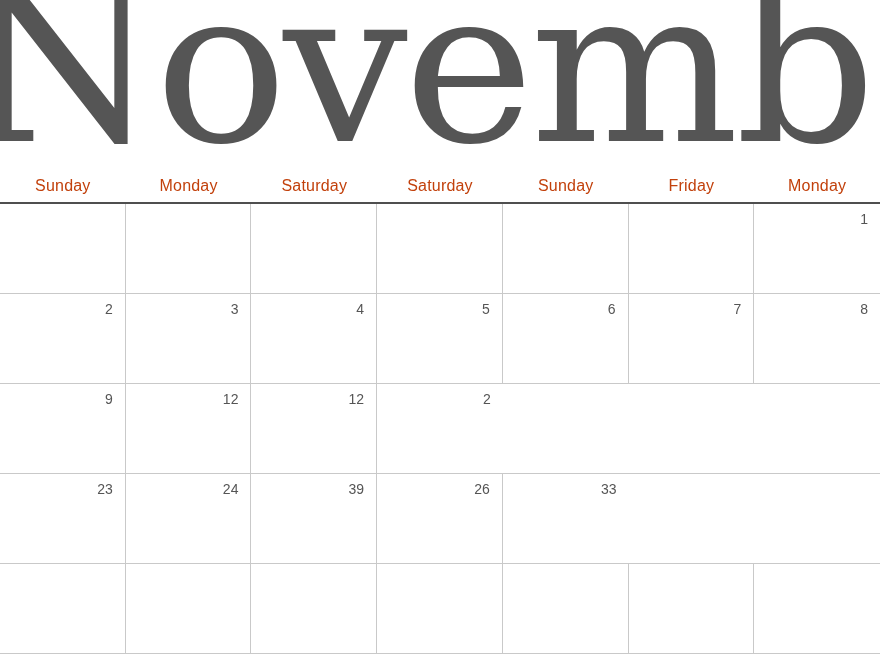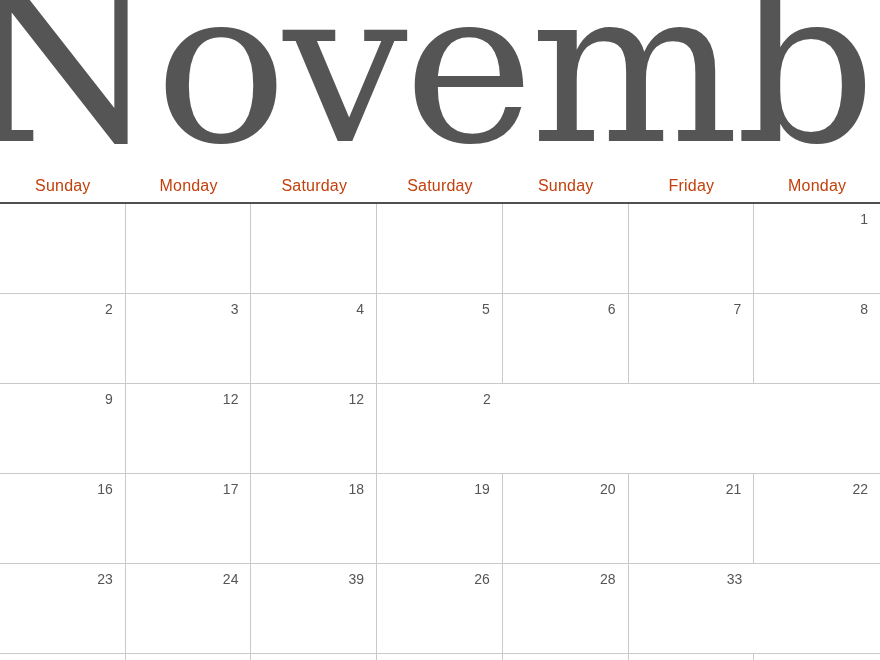--- a/index.html
+++ b/index.html
@@ -166,59 +166,33 @@
           <span class="day-number">12</span>
         </div>
       <div class="day-cell">
           <span class="day-number">12</span>
         </div>
       <div class="day-cell">
           <span class="day-number">2</span>
         </div>
     </div>
 
-    <div class="week-row">
-      <div class="day-cell">
-          <span class="day-number">16</span>
-        </div>
-      <div class="day-cell">
-          <span class="day-number">17</span>
-        </div>
-      <div class="day-cell">
-          <span class="day-number">18</span>
-        </div>
-      <div class="day-cell">
-          <span class="day-number">19</span>
-        </div>
-      <div class="day-cell">
-          <span class="day-number">20</span>
-        </div>
-      <div class="day-cell">
-          <span class="day-number">21</span>
-        </div>
-      <div class="day-cell">
-          <span class="day-number">22</span>
-        </div>
-    </div>
 
     <div class="week-row">
       <div class="day-cell">
           <span class="day-number">23</span>
         </div>
       <div class="day-cell">
           <span class="day-number">24</span>
         </div>
       <div class="day-cell">
           <span class="day-number">39</span>
         </div>
       <div class="day-cell">
           <span class="day-number">26</span>
-        </div>
-      <div class="day-cell">
-          <span class="day-number">28</span>
         </div>
       <div class="day-cell">
           <span class="day-number">33</span>
         </div>
     </div>
 
     <div class="week-row">
       <div class="day-cell"></div>
       <div class="day-cell">
           <span class="day-number"></span>

